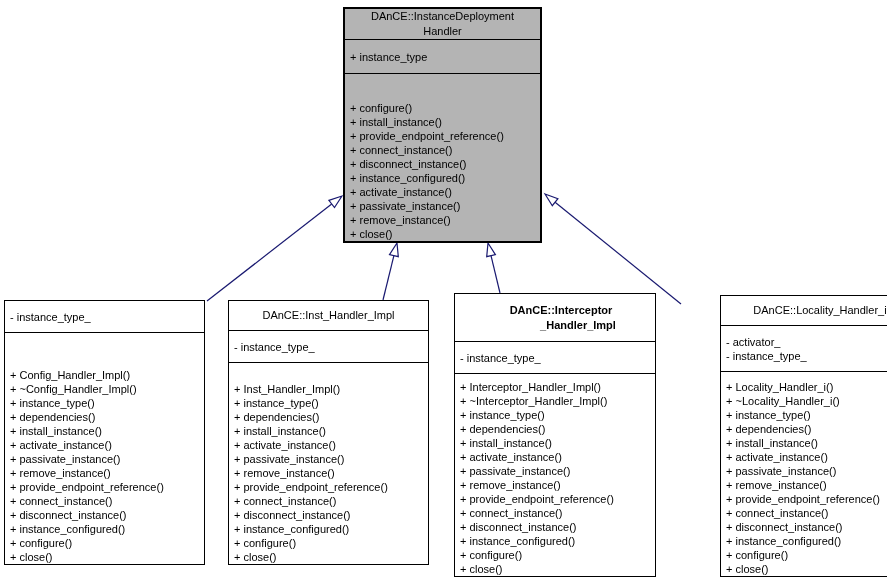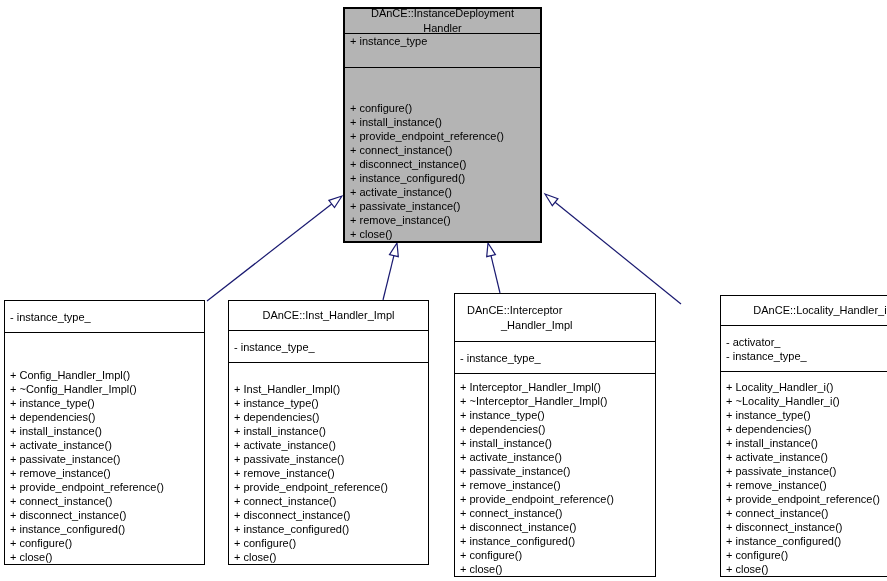--- a/index.html
+++ b/index.html
@@ -77,35 +77,35 @@
     padding-left: 5px;
     text-align: left;
     white-space: nowrap;
   }
   
   .box-base {
     left: 343px; top: 7px; width: 199px; height: 236px;
     background: var(--base-fill);
     border-width: 2px;
   }
-  .box-base .title { height: 25px; }
-  .box-base .attrs { height: 34px; justify-content: space-between; }
+  .box-base .title { height: 31px; }
+  .box-base .attrs { height: 34px; }
   
   .box-config { left: 4px; top: 300px; width: 201px; height: 265px; }
   .box-config .title { height: 30px; }
   .box-config .attrs { height: 32px; }
 
   .box-inst { left: 228px; top: 300px; width: 201px; height: 265px; }
   .box-inst .title { height: 30px; }
   .box-inst .attrs { height: 32px; }
 
   .box-interceptor { left: 454px; top: 293px; width: 202px; height: 284px; }
   .box-interceptor .title { height: 48px; }
   .box-interceptor .attrs { height: 32px; }
-  .box-interceptor .title-line { text-align: left; padding-left: 12px; }
+  .box-interceptor .title-line { text-align: center; padding-left: 12px; font-weight: bold; }
   .box-interceptor .title-line:nth-child(2) { padding-left: 46px; }
 
   .box-locality { left: 680px; top: 295px; width: 200px; height: 282px; margin-left: 40px; }
   .box-locality .title { height: 30px; }
   .box-locality .attrs { height: 46px; }
 </style>
 </head>
 <body>
 
 <div class="canvas">

